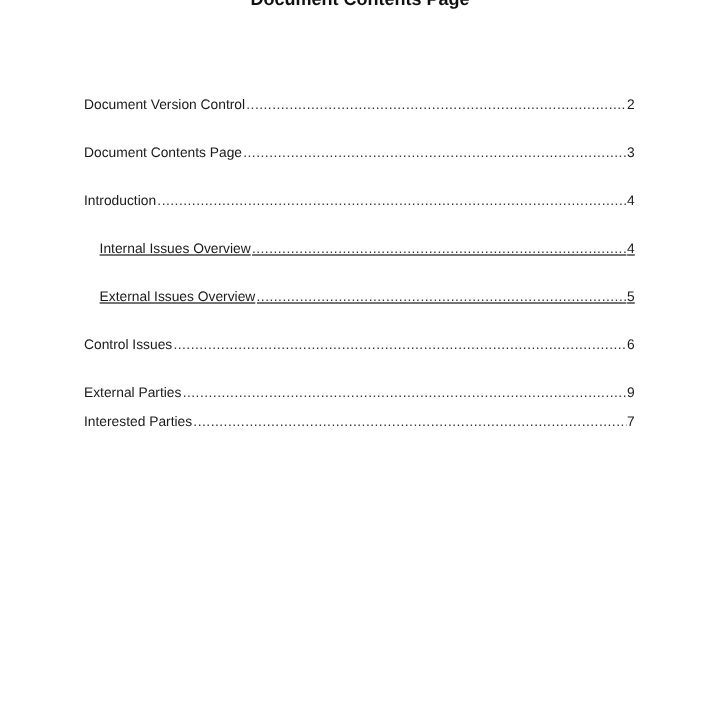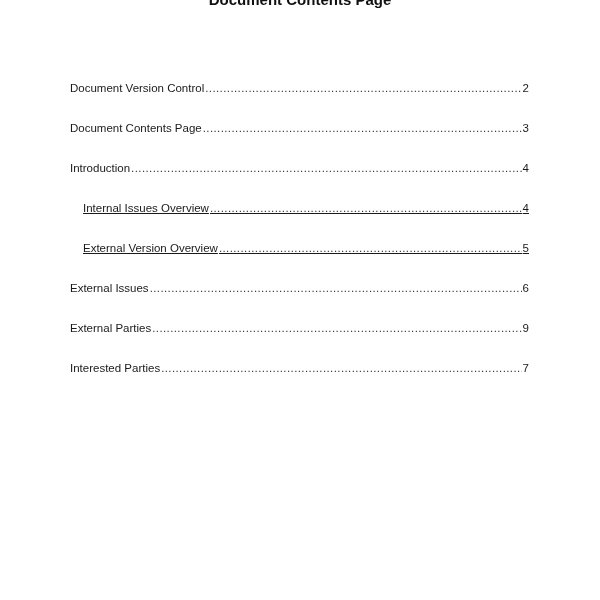--- a/index.html
+++ b/index.html
@@ -37,32 +37,32 @@
     <span class="label">Introduction</span>
     <span class="leader"></span>
     <span class="page">4</span>
   </div>
   <div class="row sub" style="top:199px">
     <span class="label">Internal Issues Overview</span>
     <span class="leader"></span>
     <span class="page">4</span>
   </div>
   <div class="row sub" style="top:239px">
-    <span class="label">External Version Overview</span>
+    <span class="label">External Issues Overview</span>
     <span class="leader"></span>
     <span class="page">5</span>
   </div>
   <div class="row" style="top:279px">
-    <span class="label">External Issues</span>
+    <span class="label">Control Issues</span>
     <span class="leader"></span>
     <span class="page">6</span>
   </div>
   <div class="row" style="top:319px">
     <span class="label">External Parties</span>
     <span class="leader"></span>
     <span class="page">9</span>
   </div>
-  <div class="row" style="top:359px">
+  <div class="row" style="top:343px">
     <span class="label">Interested Parties</span>
     <span class="leader"></span>
     <span class="page">7</span>
   </div>
 </div>
 
 </body></html>

